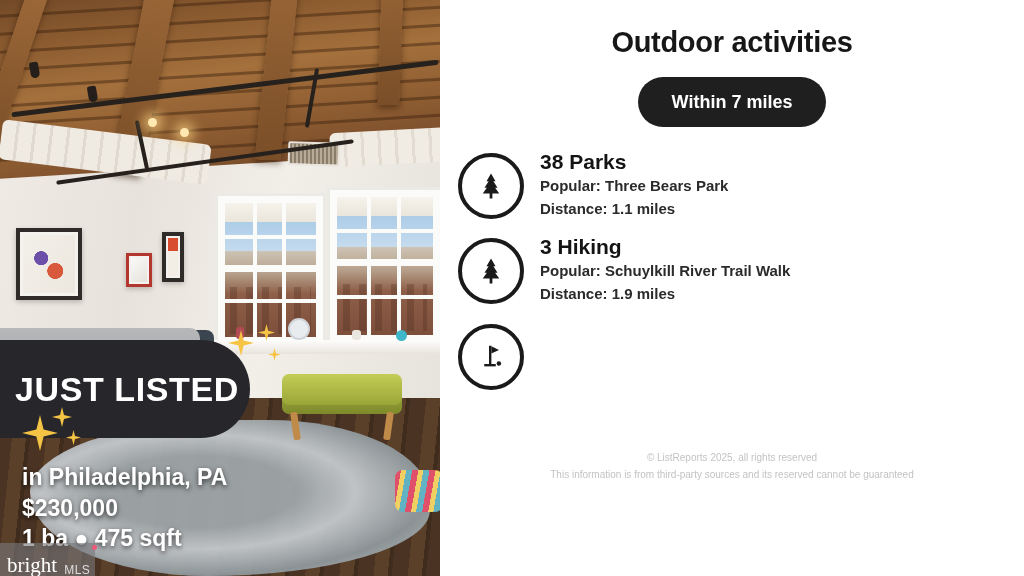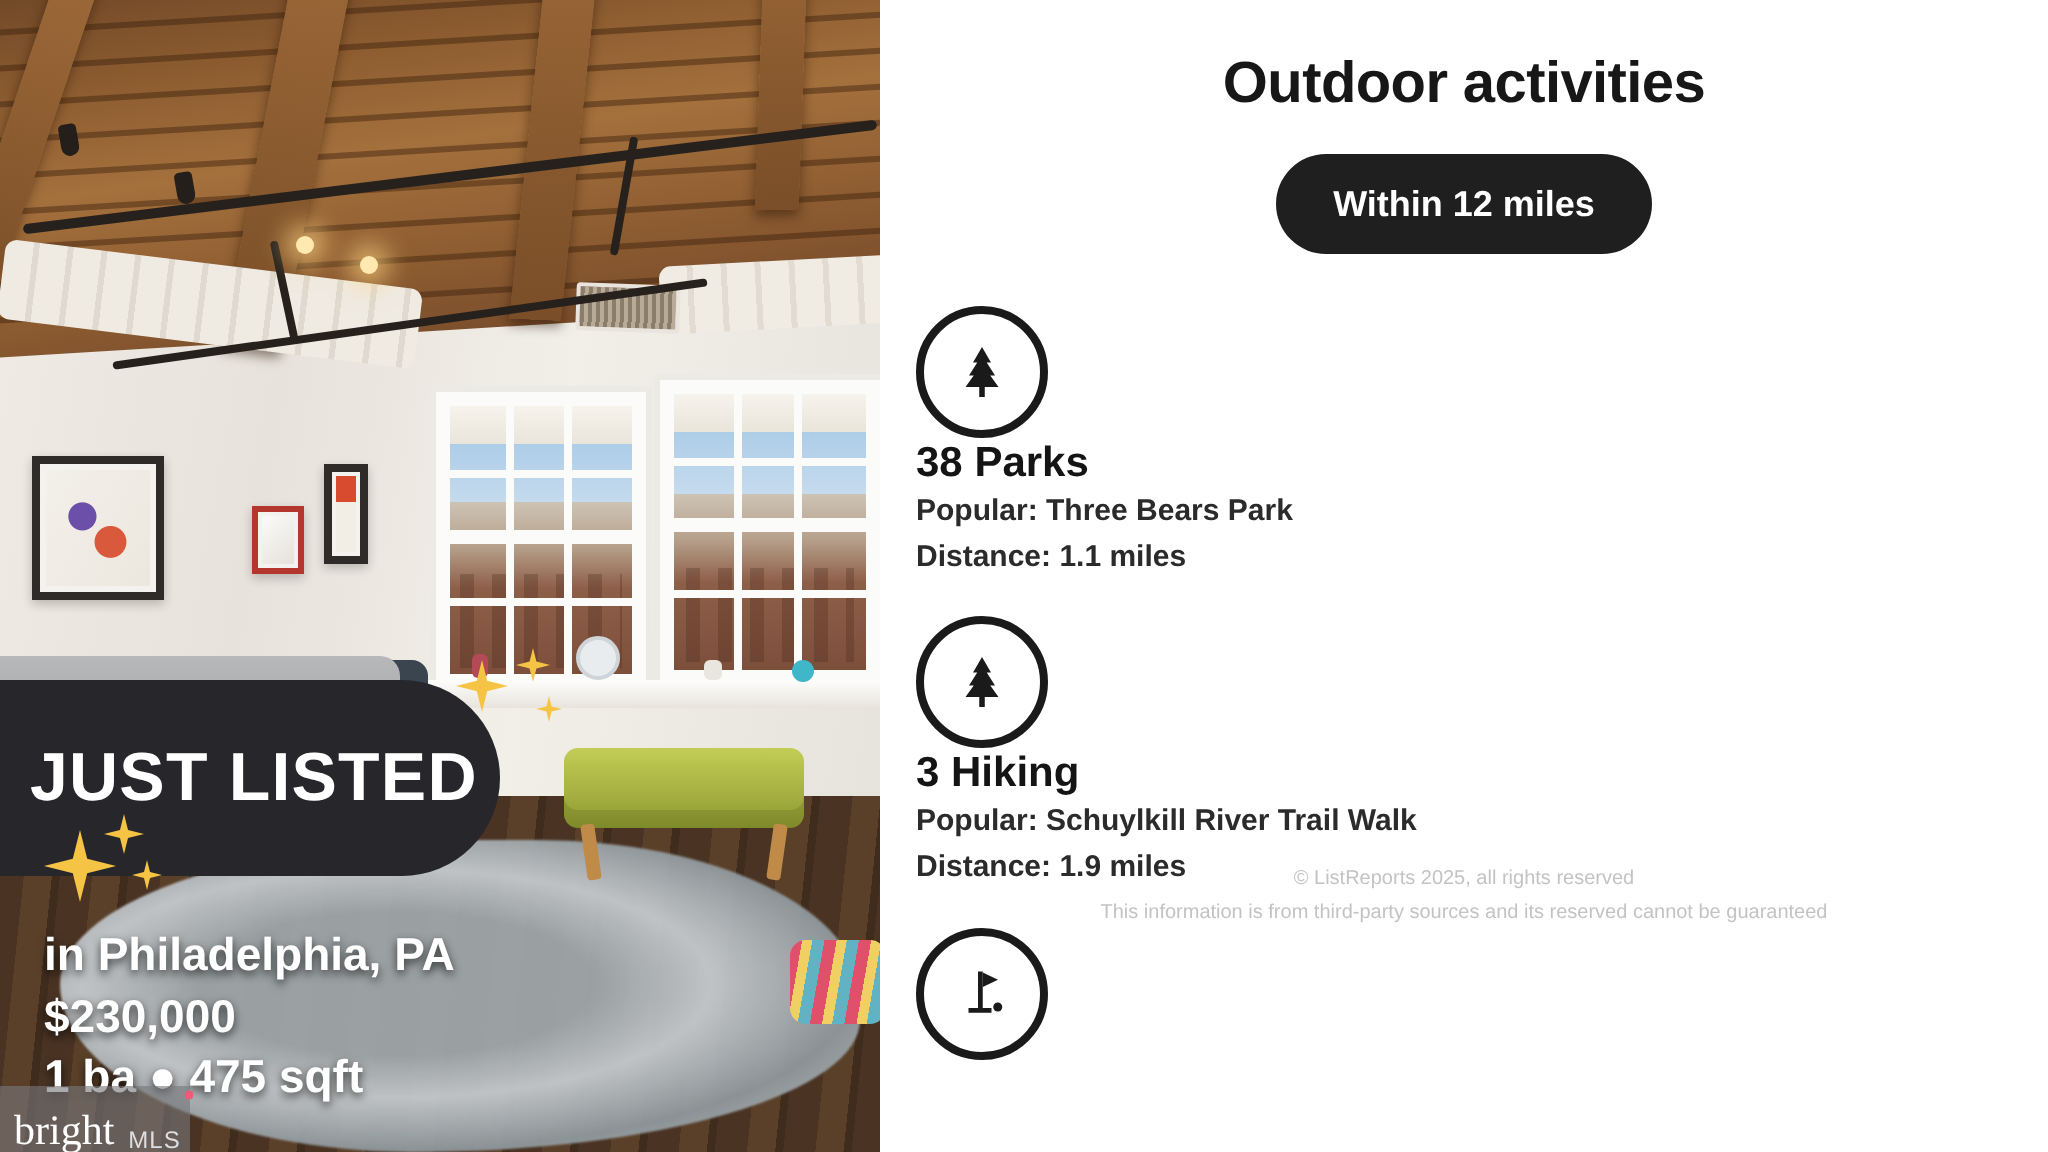--- a/index.html
+++ b/index.html
@@ -198,33 +198,33 @@
     text-align: center; font-size: 29px; font-weight: bold; color: #171717;
     margin-top: 26px; letter-spacing: -.3px;
   }
   .radius-badge {
     margin: 18px auto 0; width: 188px; height: 50px; background: #1f1f1f;
     border-radius: 25px; color: #ffffff; font-size: 18px; font-weight: bold;
     display: flex; align-items: center; justify-content: center;
   }
   .activity-list { margin-top: 22px; }
   .activity-row {
-    display: flex; align-items: flex-start; padding: 0 0 0 18px; margin-bottom: 14px; flex-direction: column;
+    display: flex; align-items: flex-start; padding: 0 0 0 18px; margin-bottom: 14px;
   }
   .icon-circle {
     flex: 0 0 auto; width: 66px; height: 66px; border-radius: 50%;
     border: 4px solid #1a1a1a; display: flex; align-items: center; justify-content: center;
     margin-right: 16px; margin-top: 4px;
   }
   .icon-circle svg { display: block; }
   .activity-texts { padding-top: 1px; }
   .activity-title { font-size: 21px; font-weight: bold; color: #141414; line-height: 1.18; }
   .activity-line { font-size: 15px; font-weight: bold; color: #2b2b2b; line-height: 1.52; max-width: 330px; }
   .footer-legal {
-    position: absolute; left: 0; right: 0; bottom: 20px; text-align: center;
+    position: absolute; left: 0; right: 0; bottom: 2px; text-align: center;
     color: #c3c3c3; font-size: 10px; line-height: 1.65;
   }
   .footer-legal .l1 { display:block; }
   .footer-legal .l2 { display:block; }
 </style>
 </head>
 <body>
 
 <div id="root">
 
@@ -362,21 +362,21 @@
       <span class="mls-bright">bright</span>
       <span class="mls-tm"></span>
       <span class="mls-sub">MLS</span>
     </div>
   </div>
 
   <div class="info-panel">
 
     <div class="panel-title">Outdoor activities</div>
 
-    <div class="radius-badge">Within 12 miles</div>
+    <div class="radius-badge">Within 7 miles</div>
 
     <div class="activity-list">
 
       <div class="activity-row">
         <div class="icon-circle">
           <svg width="30" height="30" viewBox="0 0 24 24" aria-hidden="true">
             <path d="M12 2 L15.6 8.2 L13.9 8.2 L17.2 13.4 L15.3 13.4 L18.6 18 L13.1 18 L13.1 22 L10.9 22 L10.9 18 L5.4 18 L8.7 13.4 L6.8 13.4 L10.1 8.2 L8.4 8.2 Z" fill="#1a1a1a"></path>
           </svg>
         </div>
         <div class="activity-texts">

